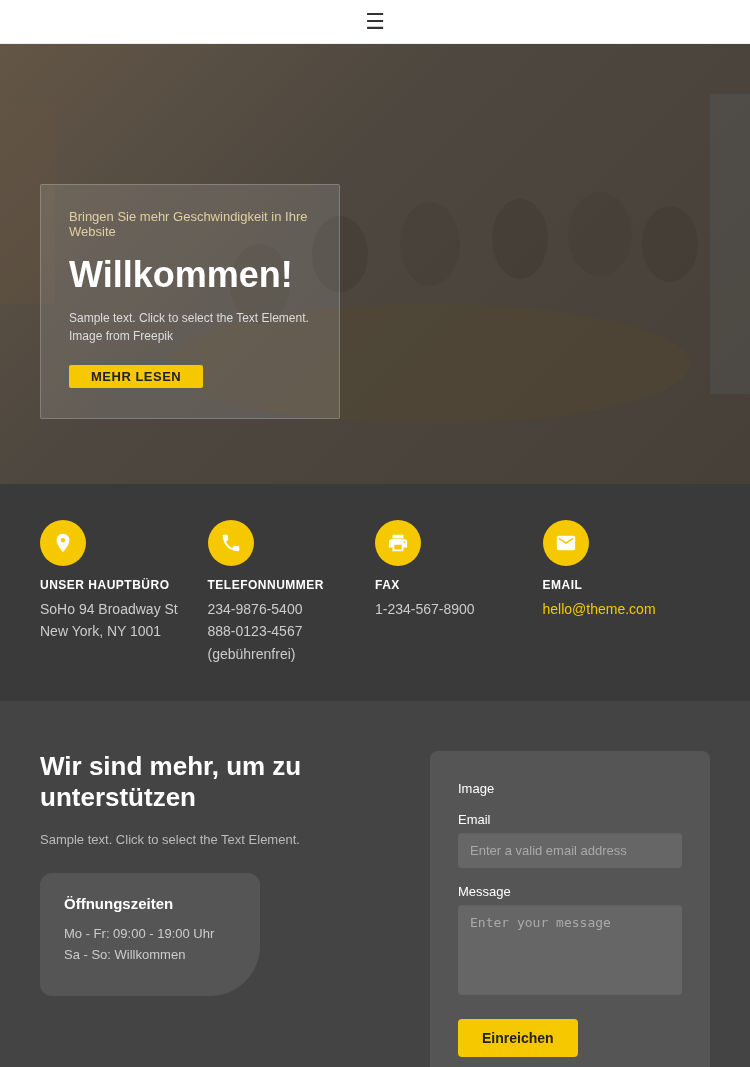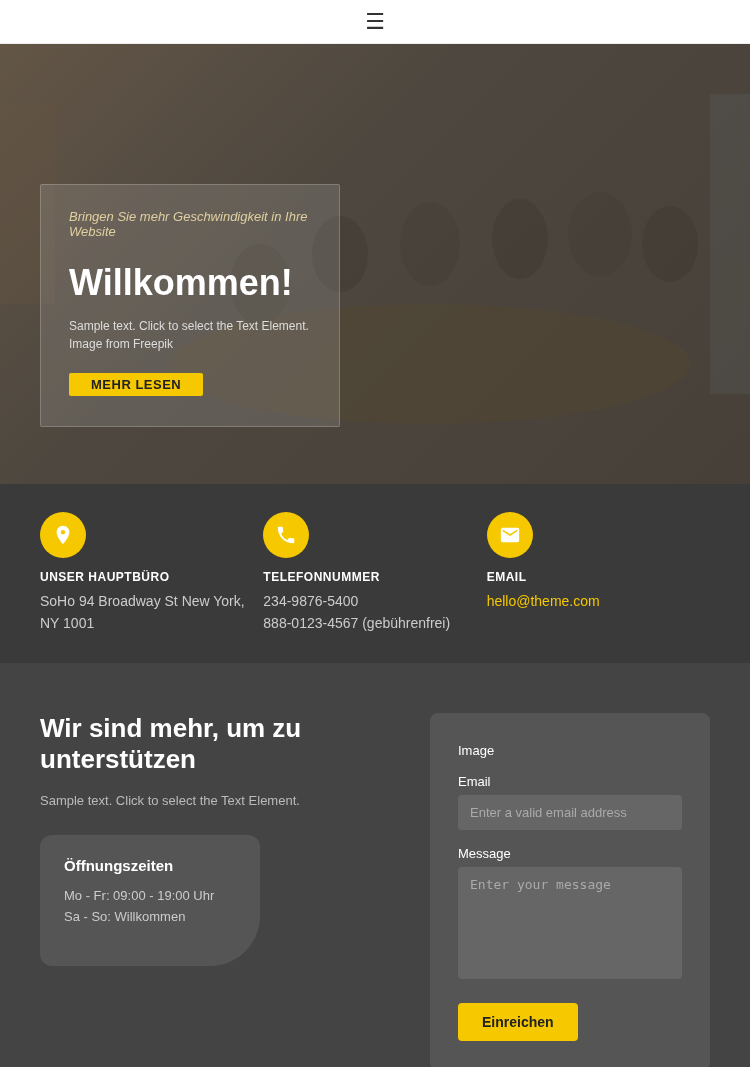--- a/index.html
+++ b/index.html
@@ -47,22 +47,21 @@
       left: 40px;
       background: rgba(255,255,255,0.12);
       border: 1px solid rgba(255,255,255,0.2);
       padding: 24px 28px 30px 28px;
       max-width: 300px;
       border-radius: 2px;
     }
     .hero-subtitle {
       color: #e0d0a0;
       font-size: 13px;
-      margin-bottom: 24px;
-      font-style: italic;
+      margin-bottom: 16px;
     }
     .hero-title {
       color: #fff;
       font-size: 36px;
       font-weight: 900;
       margin-bottom: 14px;
       line-height: 1.1;
     }
     .hero-text {
       color: #ddd;
@@ -80,21 +79,21 @@
       border-radius: 2px;
       cursor: pointer;
       text-transform: uppercase;
       letter-spacing: 0.5px;
     }
 
     
     .contact-bar {
       background: #3a3a3a;
       display: flex;
-      padding: 28px 40px;
+      padding: 36px 40px;
       gap: 0;
     }
     .contact-item {
       flex: 1;
       display: flex;
       flex-direction: column;
       align-items: flex-start;
       padding-right: 10px;
     }
     .contact-icon-circle {
@@ -148,21 +147,21 @@
     }
     .section-text {
       color: #bbb;
       font-size: 13px;
       margin-bottom: 24px;
       line-height: 1.5;
     }
     .hours-box {
       background: #555;
       border-radius: 12px 12px 50px 12px;
-      padding: 22px 24px 36px 24px;
+      padding: 22px 24px 28px 24px;
       max-width: 220px;
     }
     .hours-title {
       color: #fff;
       font-size: 15px;
       font-weight: 700;
       margin-bottom: 14px;
     }
     .hours-row {
       color: #ccc;
@@ -202,21 +201,21 @@
     .form-textarea {
       width: 100%;
       background: #666;
       border: none;
       border-radius: 4px;
       padding: 10px 12px;
       color: #ccc;
       font-size: 13px;
       outline: none;
       resize: none;
-      height: 112px;
+      height: 90px;
     }
     .form-textarea::placeholder { color: #aaa; }
     .submit-btn {
       background: #f5c800;
       color: #222;
       border: none;
       border-radius: 4px;
       padding: 11px 24px;
       font-size: 14px;
       font-weight: 700;
@@ -279,20 +278,29 @@
     <div class="contact-icon-circle">
       <svg class="icon-svg" viewBox="0 0 24 24">
         <path d="M6.62 10.79a15.05 15.05 0 006.59 6.59l2.2-2.2a1 1 0 011.01-.24c1.12.37 2.33.57 3.58.57a1 1 0 011 1V20a1 1 0 01-1 1C10.61 21 3 13.39 3 4a1 1 0 011-1h3.5a1 1 0 011 1c0 1.25.2 2.45.57 3.58a1 1 0 01-.25 1.01l-2.2 2.2z"></path>
       </svg>
     </div>
     <span class="contact-label">TELEFONNUMMER</span>
     <span class="contact-value" style="white-space:pre-line;">234-9876-5400
 888-0123-4567 (gebührenfrei)</span>
   </div>
 
+  <div class="contact-item">
+    <div class="contact-icon-circle">
+      <svg class="icon-svg" viewBox="0 0 24 24">
+        <path d="M19 8H5a3 3 0 00-3 3v6h4v4h12v-4h4v-6a3 3 0 00-3-3zm-3 11H8v-5h8v5zm3-7a1 1 0 110-2 1 1 0 010 2zm-1-9H6v4h12V3z"></path>
+      </svg>
+    </div>
+    <span class="contact-label">FAX</span>
+    <span class="contact-value">1-234-567-8900</span>
+  </div>
 
   <div class="contact-item">
     <div class="contact-icon-circle">
       <svg class="icon-svg" viewBox="0 0 24 24">
         <path d="M20 4H4a2 2 0 00-2 2v12a2 2 0 002 2h16a2 2 0 002-2V6a2 2 0 00-2-2zm0 4l-8 5-8-5V6l8 5 8-5v2z"></path>
       </svg>
     </div>
     <span class="contact-label">EMAIL</span>
     <span class="contact-value">
       <a href="mailto:hello@theme.com">hello@theme.com</a>

